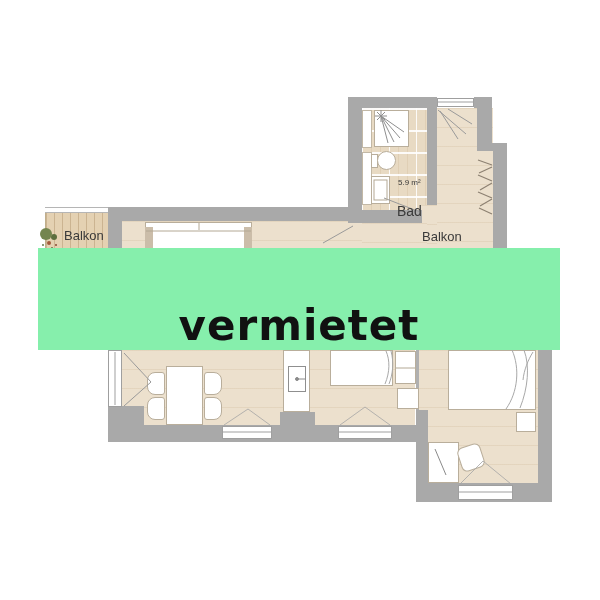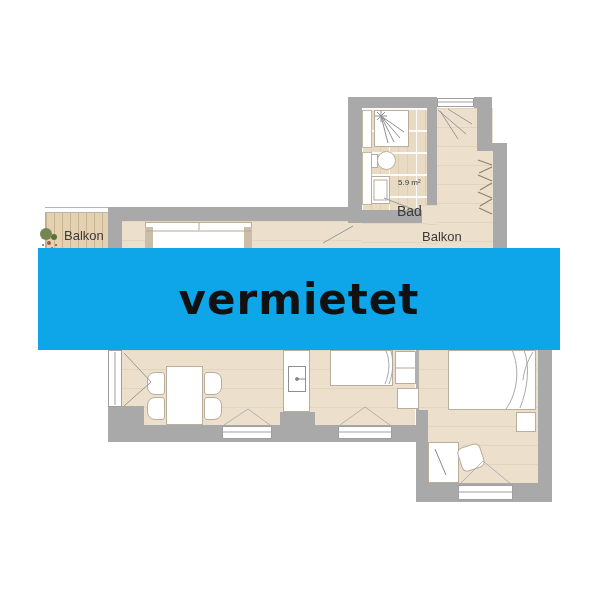--- a/index.html
+++ b/index.html
@@ -163,17 +163,17 @@
       <path d="M524,350 C530,366 528,388 520,408"></path>
       <path d="M533,352 C528,360 524,370 523,380"></path>
     </g>
     <g stroke="#8a8a8a" stroke-width="1" fill="none">
       <line x1="435" y1="449" x2="446" y2="475"></line>
       <circle cx="297" cy="379" r="1.5" fill="#8a8a8a"></circle>
       <line x1="297" y1="379" x2="306" y2="379"></line>
     </g>
   </svg>
 
-  <div class="banner" style="background: #0ea5e9;">
+  <div class="banner" style="background: #86efac; align-items: flex-end;">
     <span style="color: rgb(17, 17, 17);">vermietet</span>
   </div>
 
 </div>
 
 </body></html>

